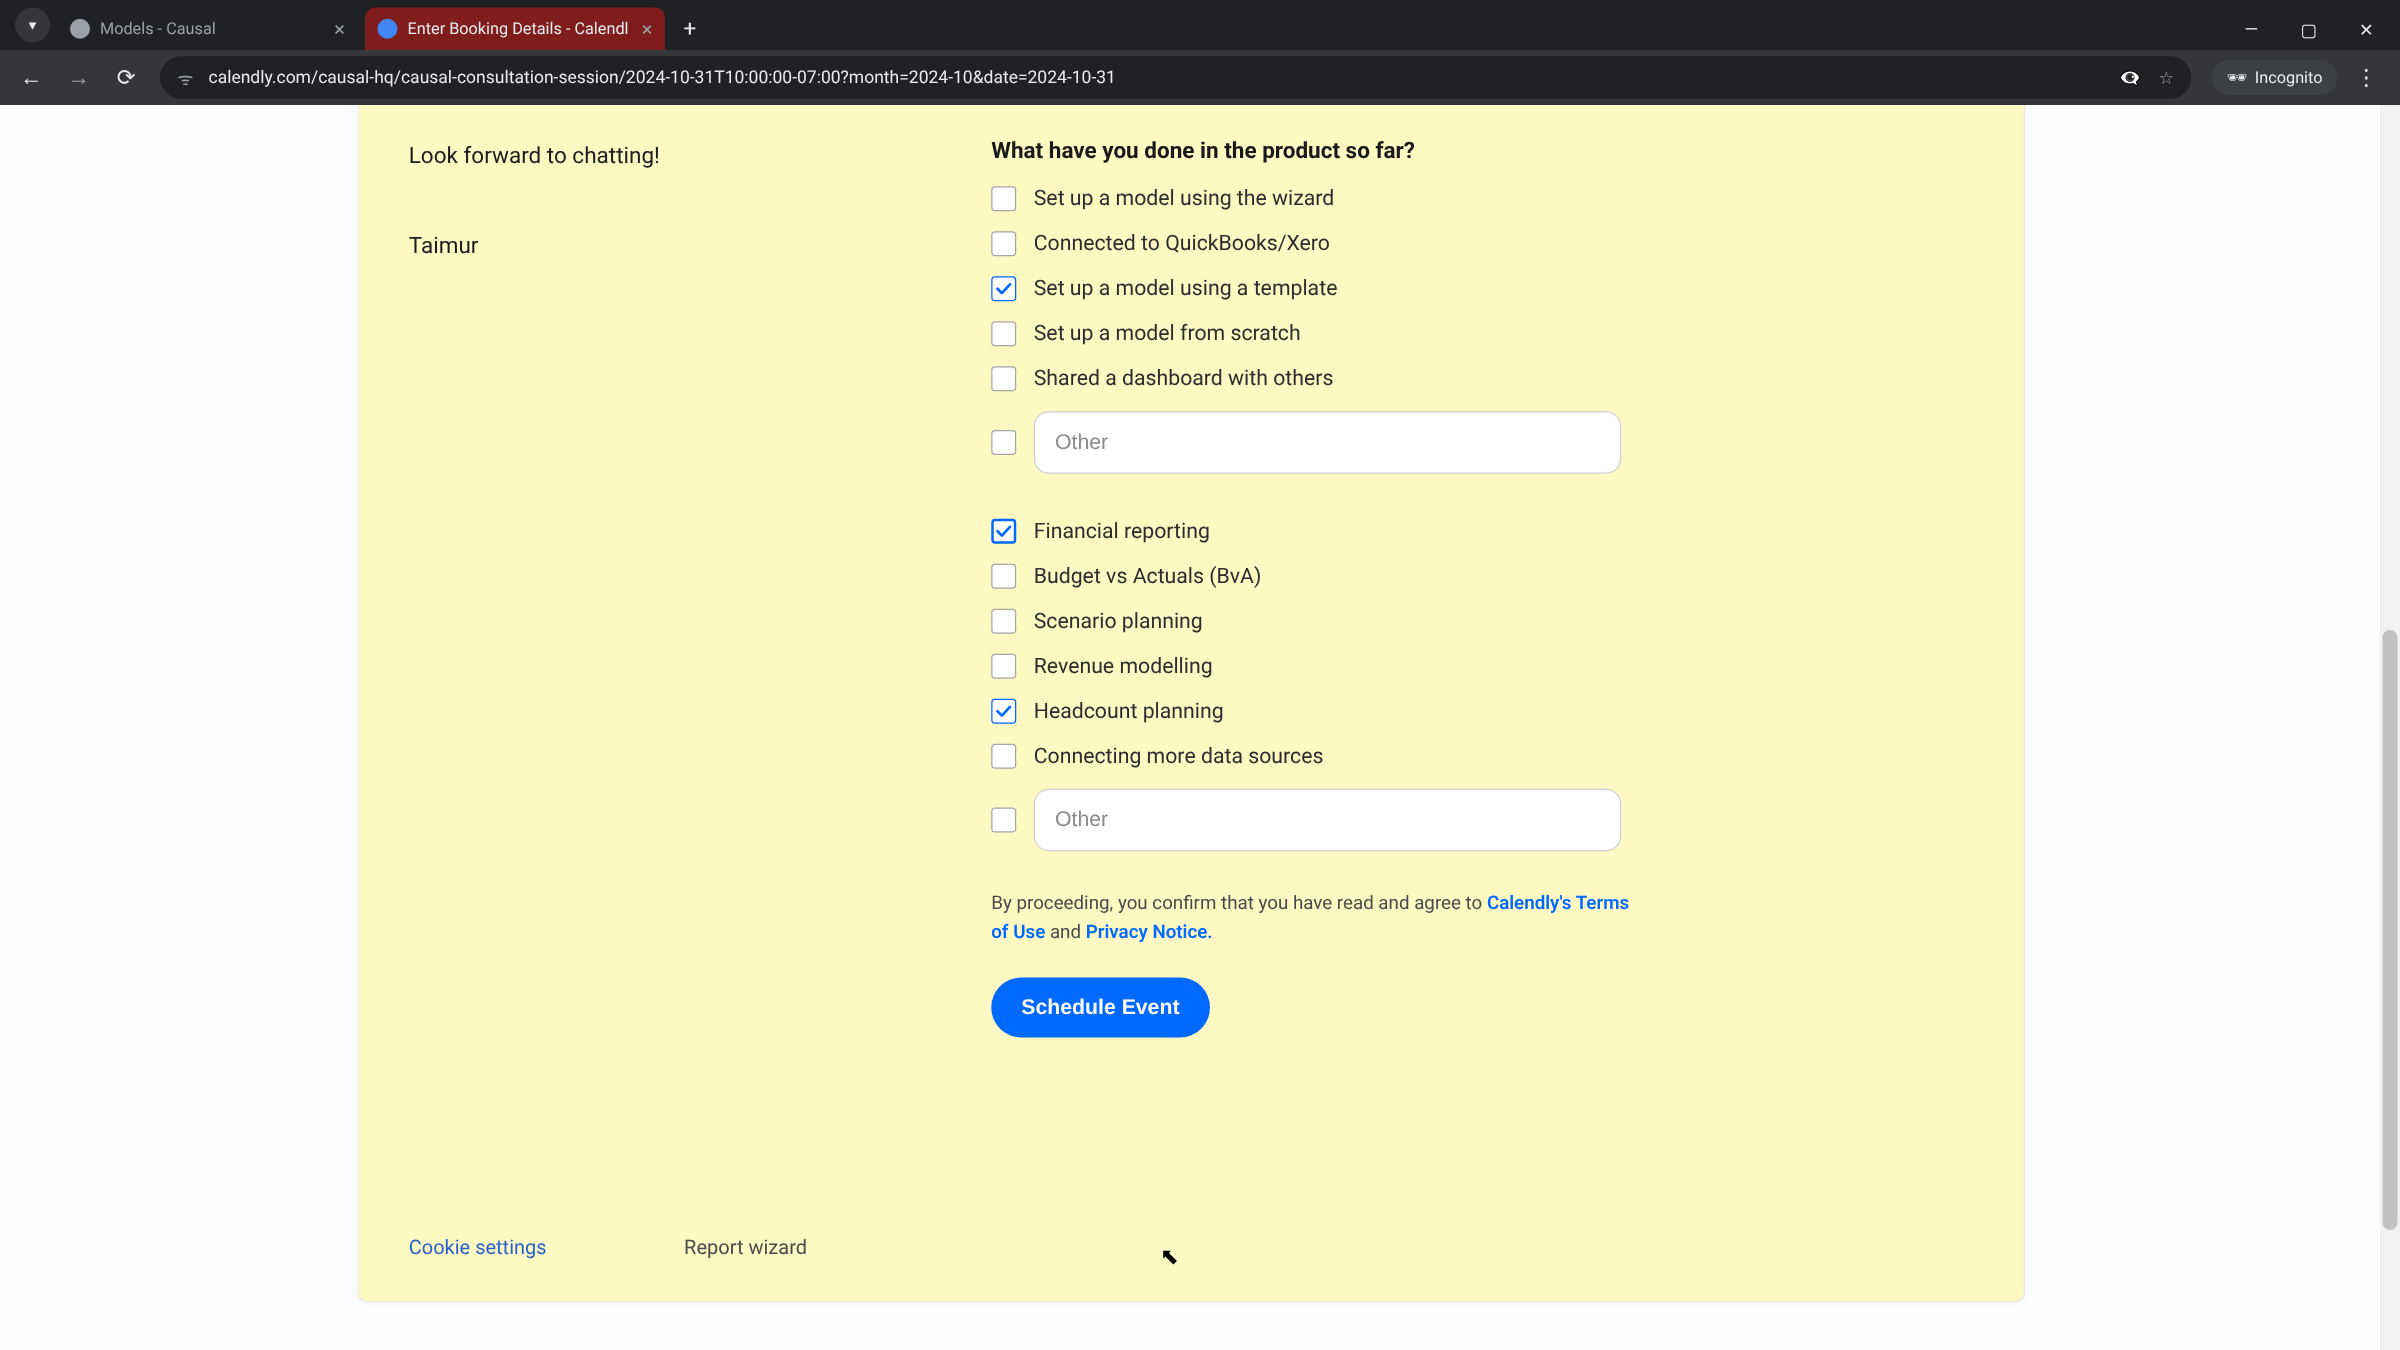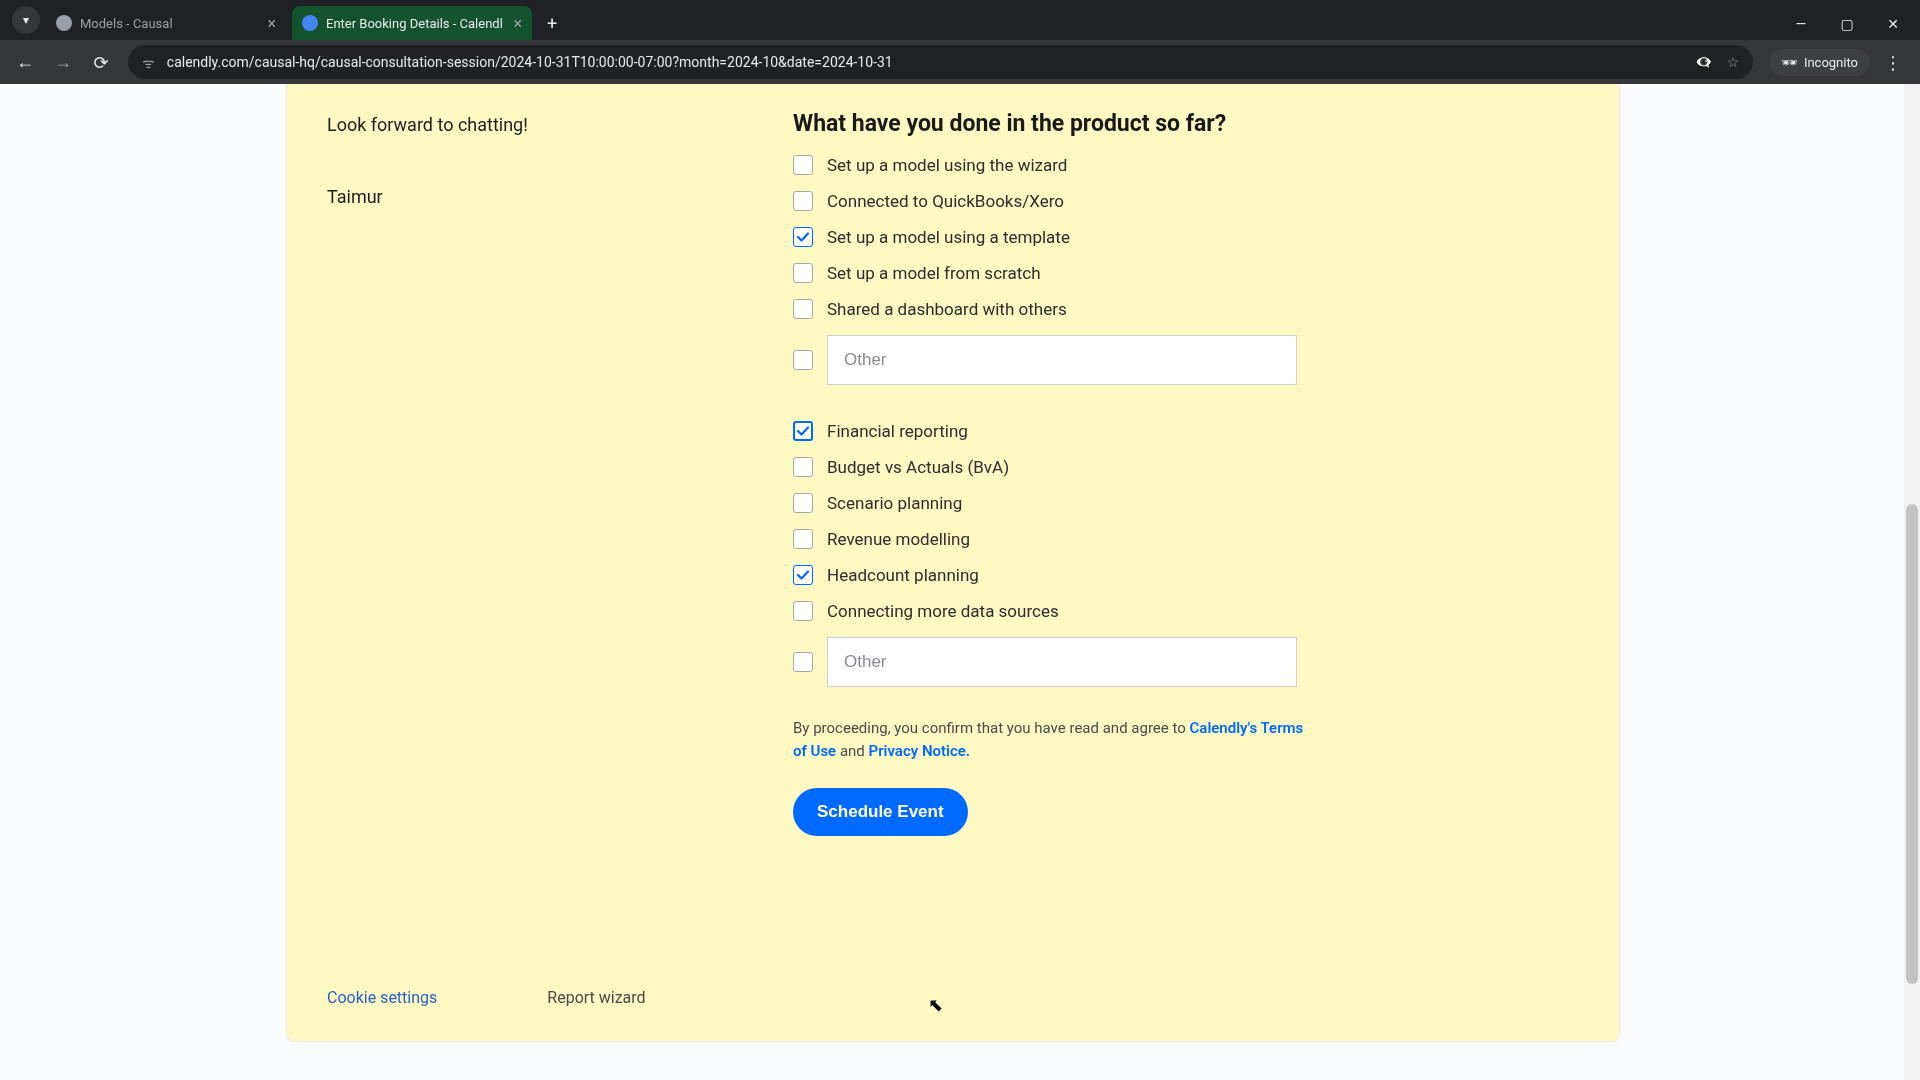--- a/index.html
+++ b/index.html
@@ -21,21 +21,21 @@
     width: 28px; height: 28px;
     background: #35363a;
     border-radius: 50%;
     display: flex; align-items: center; justify-content: center;
     margin: 0 6px 6px 4px;
     color: #e8eaed; font-size: 12px;
     cursor: pointer;
   }
   .tab {
     height: 34px;
-    background: #14532d;
+    background: #7f1d1d;
     border-radius: 8px 8px 0 0;
     display: flex;
     align-items: center;
     padding: 0 10px;
     margin-right: 6px;
     min-width: 240px;
     max-width: 260px;
     color: #e8eaed;
     font-size: 13px;
     cursor: pointer;
@@ -116,35 +116,35 @@
     position: absolute; left: 40px; bottom: 34px; width: 400px;
     display: flex; gap: 110px; font-size: 16px;
   }
   .footer-links .cookie { color: #2762c9; cursor: pointer; }
   .footer-links .report { color: #4a4a4a; cursor: pointer; }
 
   .right-col {
     position: absolute; left: 506px; top: 26px; width: 560px;
     color: #1a1a1a;
   }
-  .q-label { font-weight: 700; font-size: 23px; margin-bottom: 18px; color: #0b3558; color:#1a1a1a; }
+  .q-label { font-weight: 700; font-size: 18px; margin-bottom: 18px; color: #0b3558; color:#1a1a1a; }
   .opt-row {
     display: flex; align-items: center; gap: 14px; margin-bottom: 16px;
   }
   .cbx {
     width: 20px; height: 20px; border: 1.5px solid #a6a6a6; border-radius: 3px;
     display: flex; align-items: center; justify-content: center;
     cursor: pointer; background: #fff; flex-shrink: 0;
   }
   .cbx.checked { border-color: #0069ff; }
   .cbx.checked svg path { stroke: #0069ff; }
   .opt-label { font-size: 17px; color: #2d2d2d; }
   .other-row { display: flex; align-items: center; gap: 14px; margin-top: 4px; margin-bottom: 36px; }
   .other-input {
-    flex: 1; max-width: 470px; height: 50px; border: 1px solid #cfcfd4; border-radius: 0;
+    flex: 1; max-width: 470px; height: 50px; border: 1px solid #cfcfd4; border-radius: 12px;
     padding: 0 16px; font-size: 17px; color: #333; outline: none;
   }
   .other-input::placeholder { color: #8a8a8f; }
   .q2 { margin-top: 6px; }
   .legal {
     margin-top: 30px; font-size: 15px; color: #4a4a4a; line-height: 1.5;
     max-width: 520px;
   }
   .legal .lnk { color: #0069ff; font-weight: 600; cursor: pointer; }
   .legal .and { color: #4a4a4a; }

